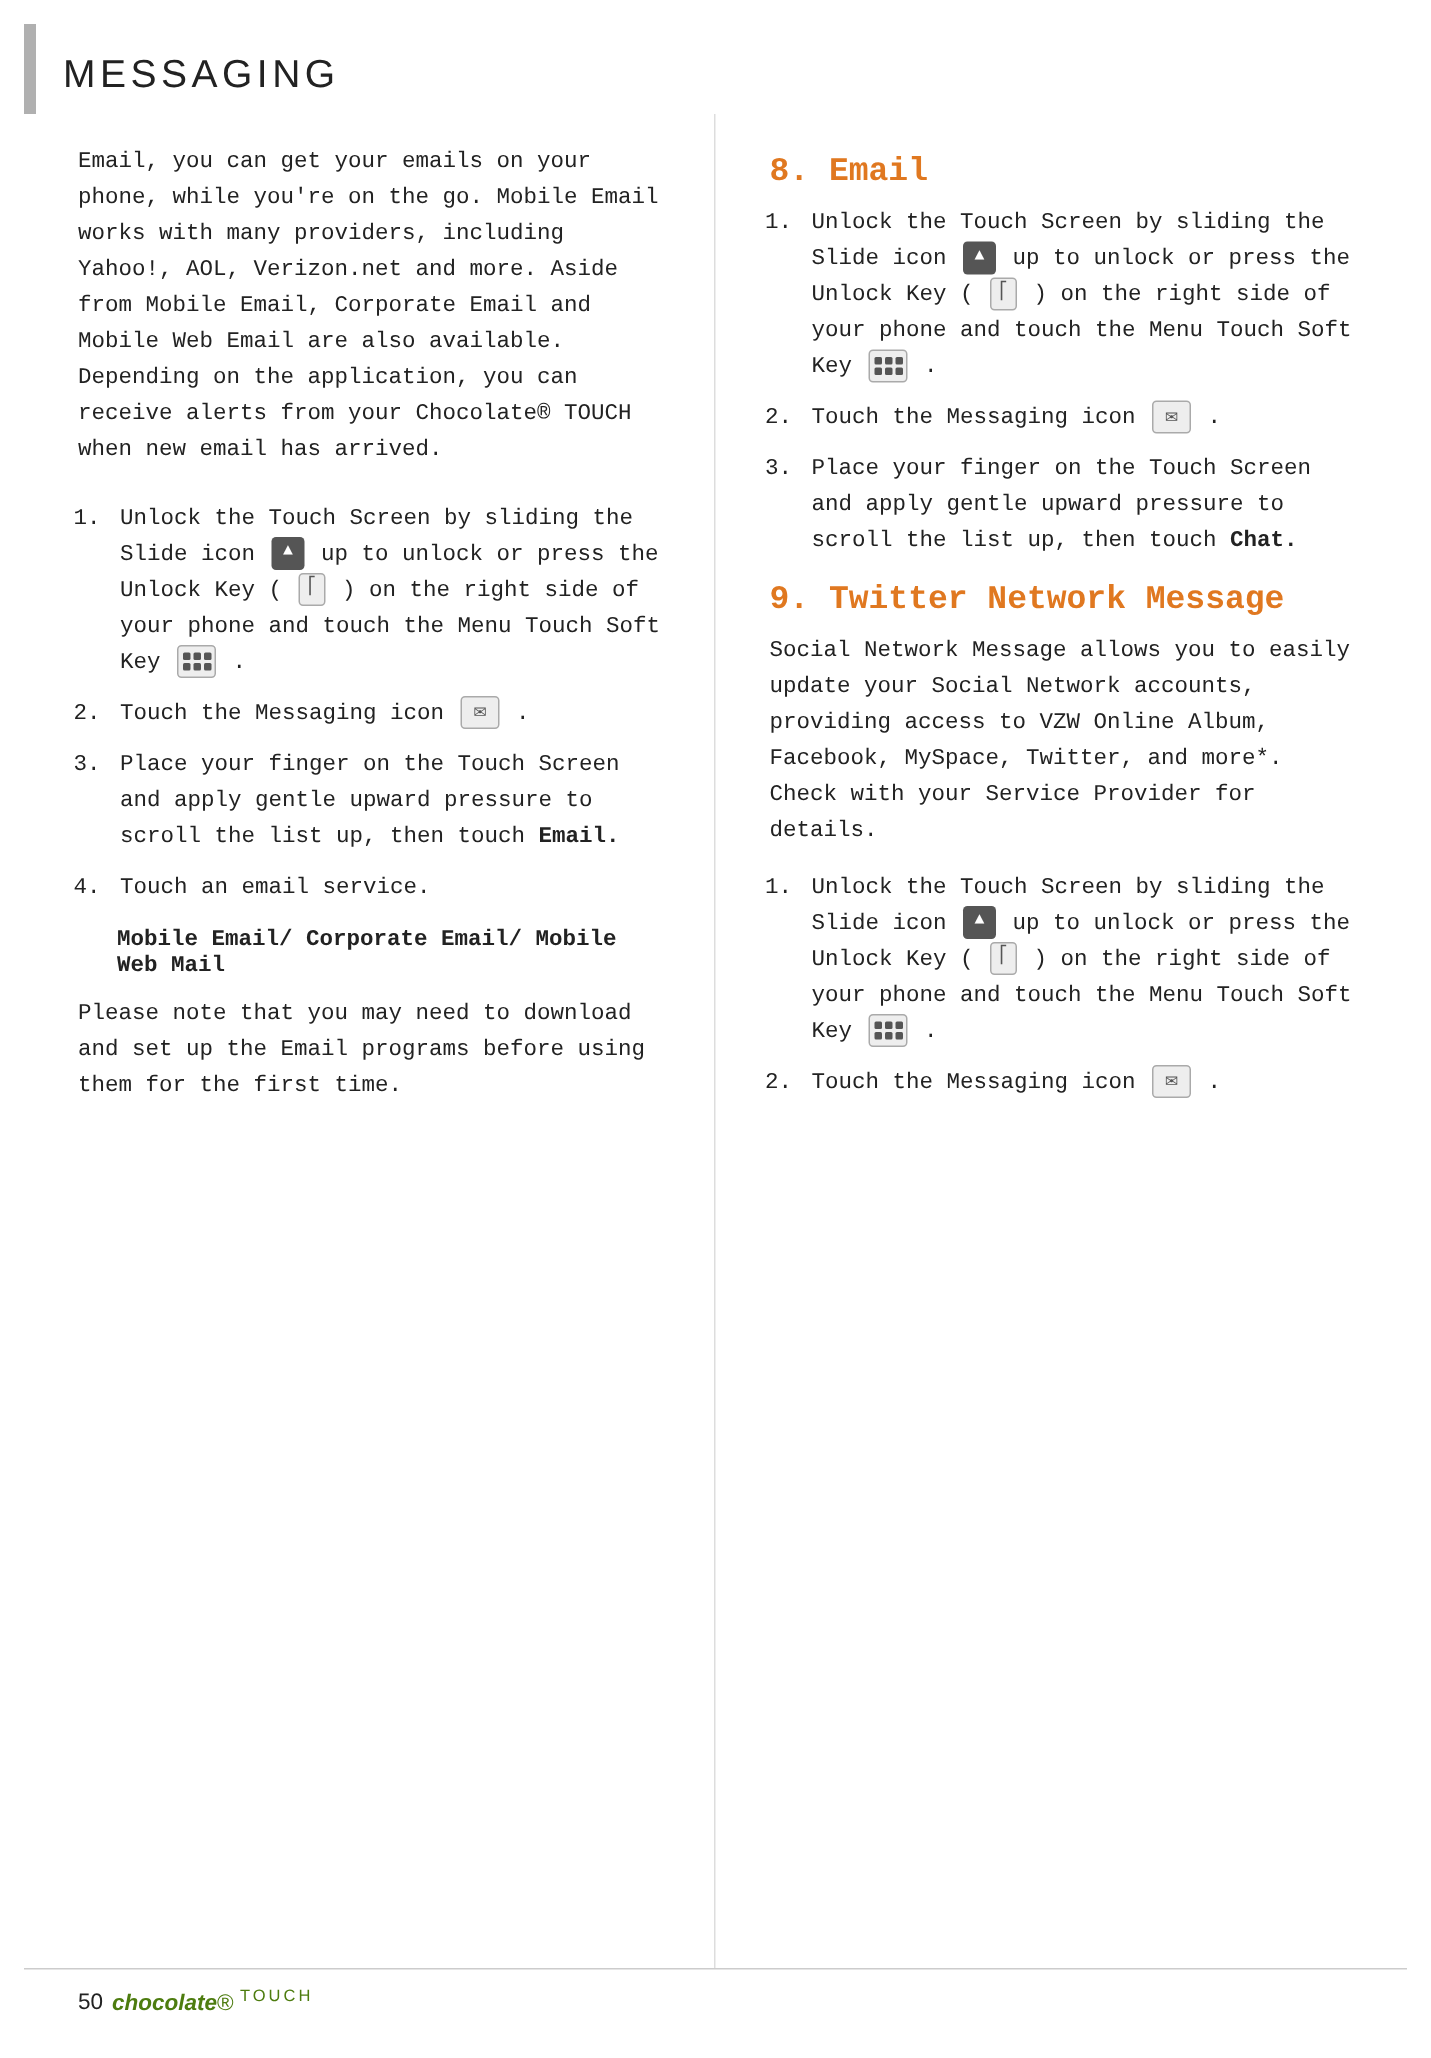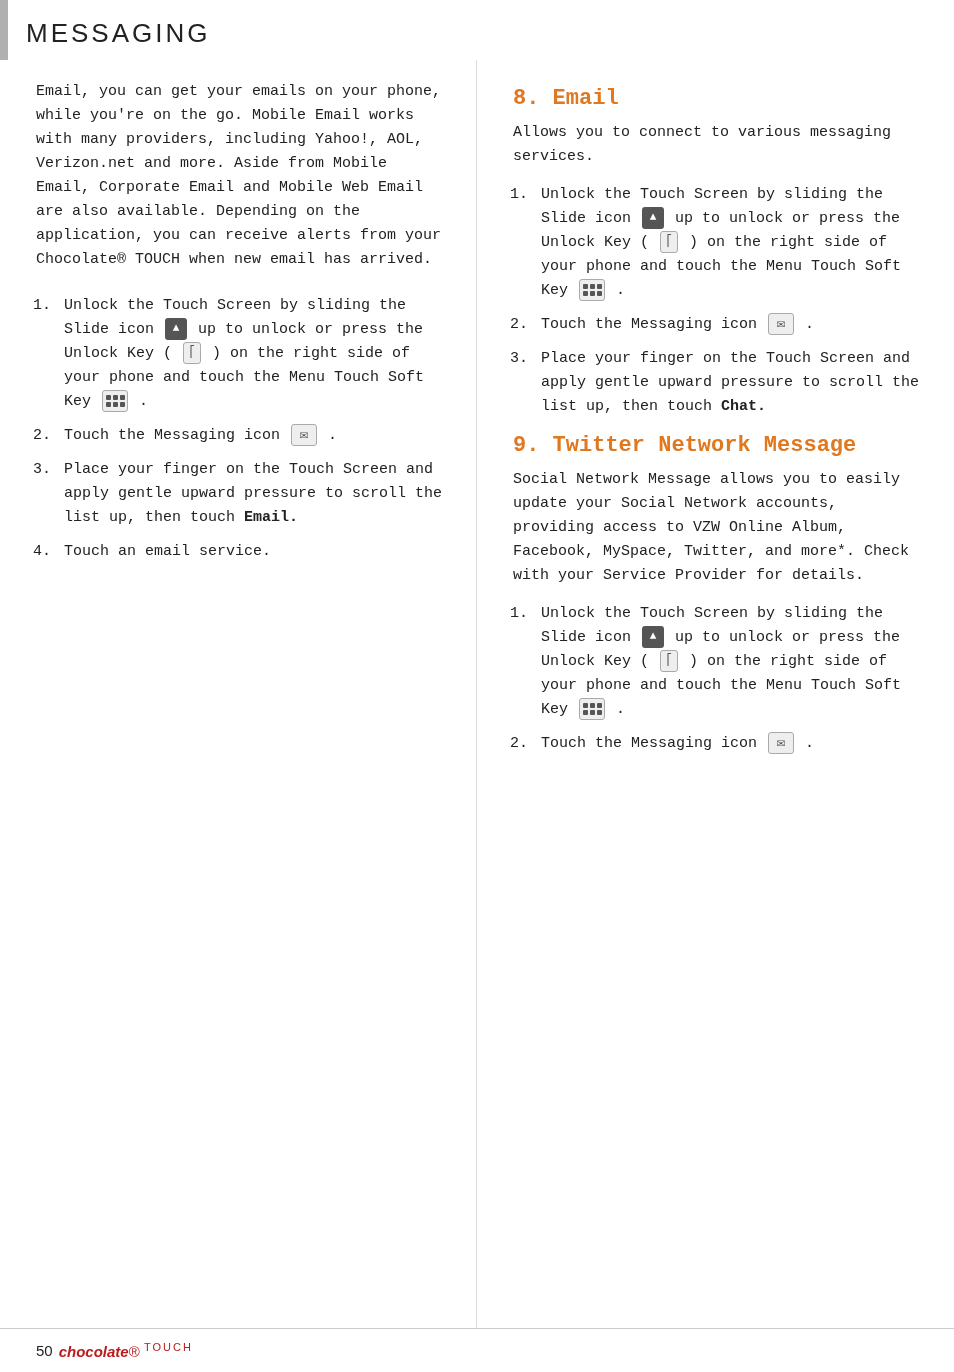--- a/index.html
+++ b/index.html
@@ -10,21 +10,21 @@
       color: #222;
       width: 954px;
       min-height: 1372px;
       position: relative;
     }
 
     .page-container {
       display: flex;
       flex-direction: column;
       min-height: 1372px;
-      padding: 0;
+      padding: 16px;
     }
 
     
     .header-bar {
       display: flex;
       align-items: stretch;
       border-bottom: none;
       padding: 0;
     }
 
@@ -201,21 +201,21 @@
       gap: 6px;
     }
 
     .footer-page {
       font-size: 15px;
       color: #222;
     }
 
     .footer-brand {
       font-size: 15px;
-      color: #b91c1c;
+      color: #4d7c0f;
     }
 
     .footer-brand-chocolate {
       font-weight: bold;
       font-style: italic;
     }
 
     .footer-brand-touch {
       font-size: 11px;
       letter-spacing: 2px;
@@ -269,32 +269,33 @@
           <span>.</span>
         </li>
         <li>
           <span>Place your finger on the Touch Screen and apply gentle upward pressure to scroll the list up, then touch <strong>Email.</strong></span>
         </li>
         <li>
           <span>Touch an email service.</span>
         </li>
       </ol>
 
-
+      <div class="sub-label">Mobile Email/ Corporate Email/ Mobile Web Mail</div>
+
+      <p class="note-text">Please note that you may need to download and set up the Email programs before using them for the first time.</p>
 
     </div>
 
     <div class="right-col">
 
       <div>
         <div class="section-heading">
           <span>8.</span>
           <span>Email</span>
         </div>
-        <p class="section-subtext">Allows you to connect to various messaging services.</p>
 
         <ol>
           <li>
             <span>Unlock the Touch Screen by sliding the Slide icon </span>
             <span class="inline-icon slide-icon"></span>
             <span> up to unlock or press the Unlock Key ( </span>
             <span class="inline-icon unlock-icon">⎡</span>
             <span> ) on the right side of your phone and touch the Menu Touch Soft Key </span>
             <span class="inline-icon menu-icon">
               <span class="menu-icon-grid">

